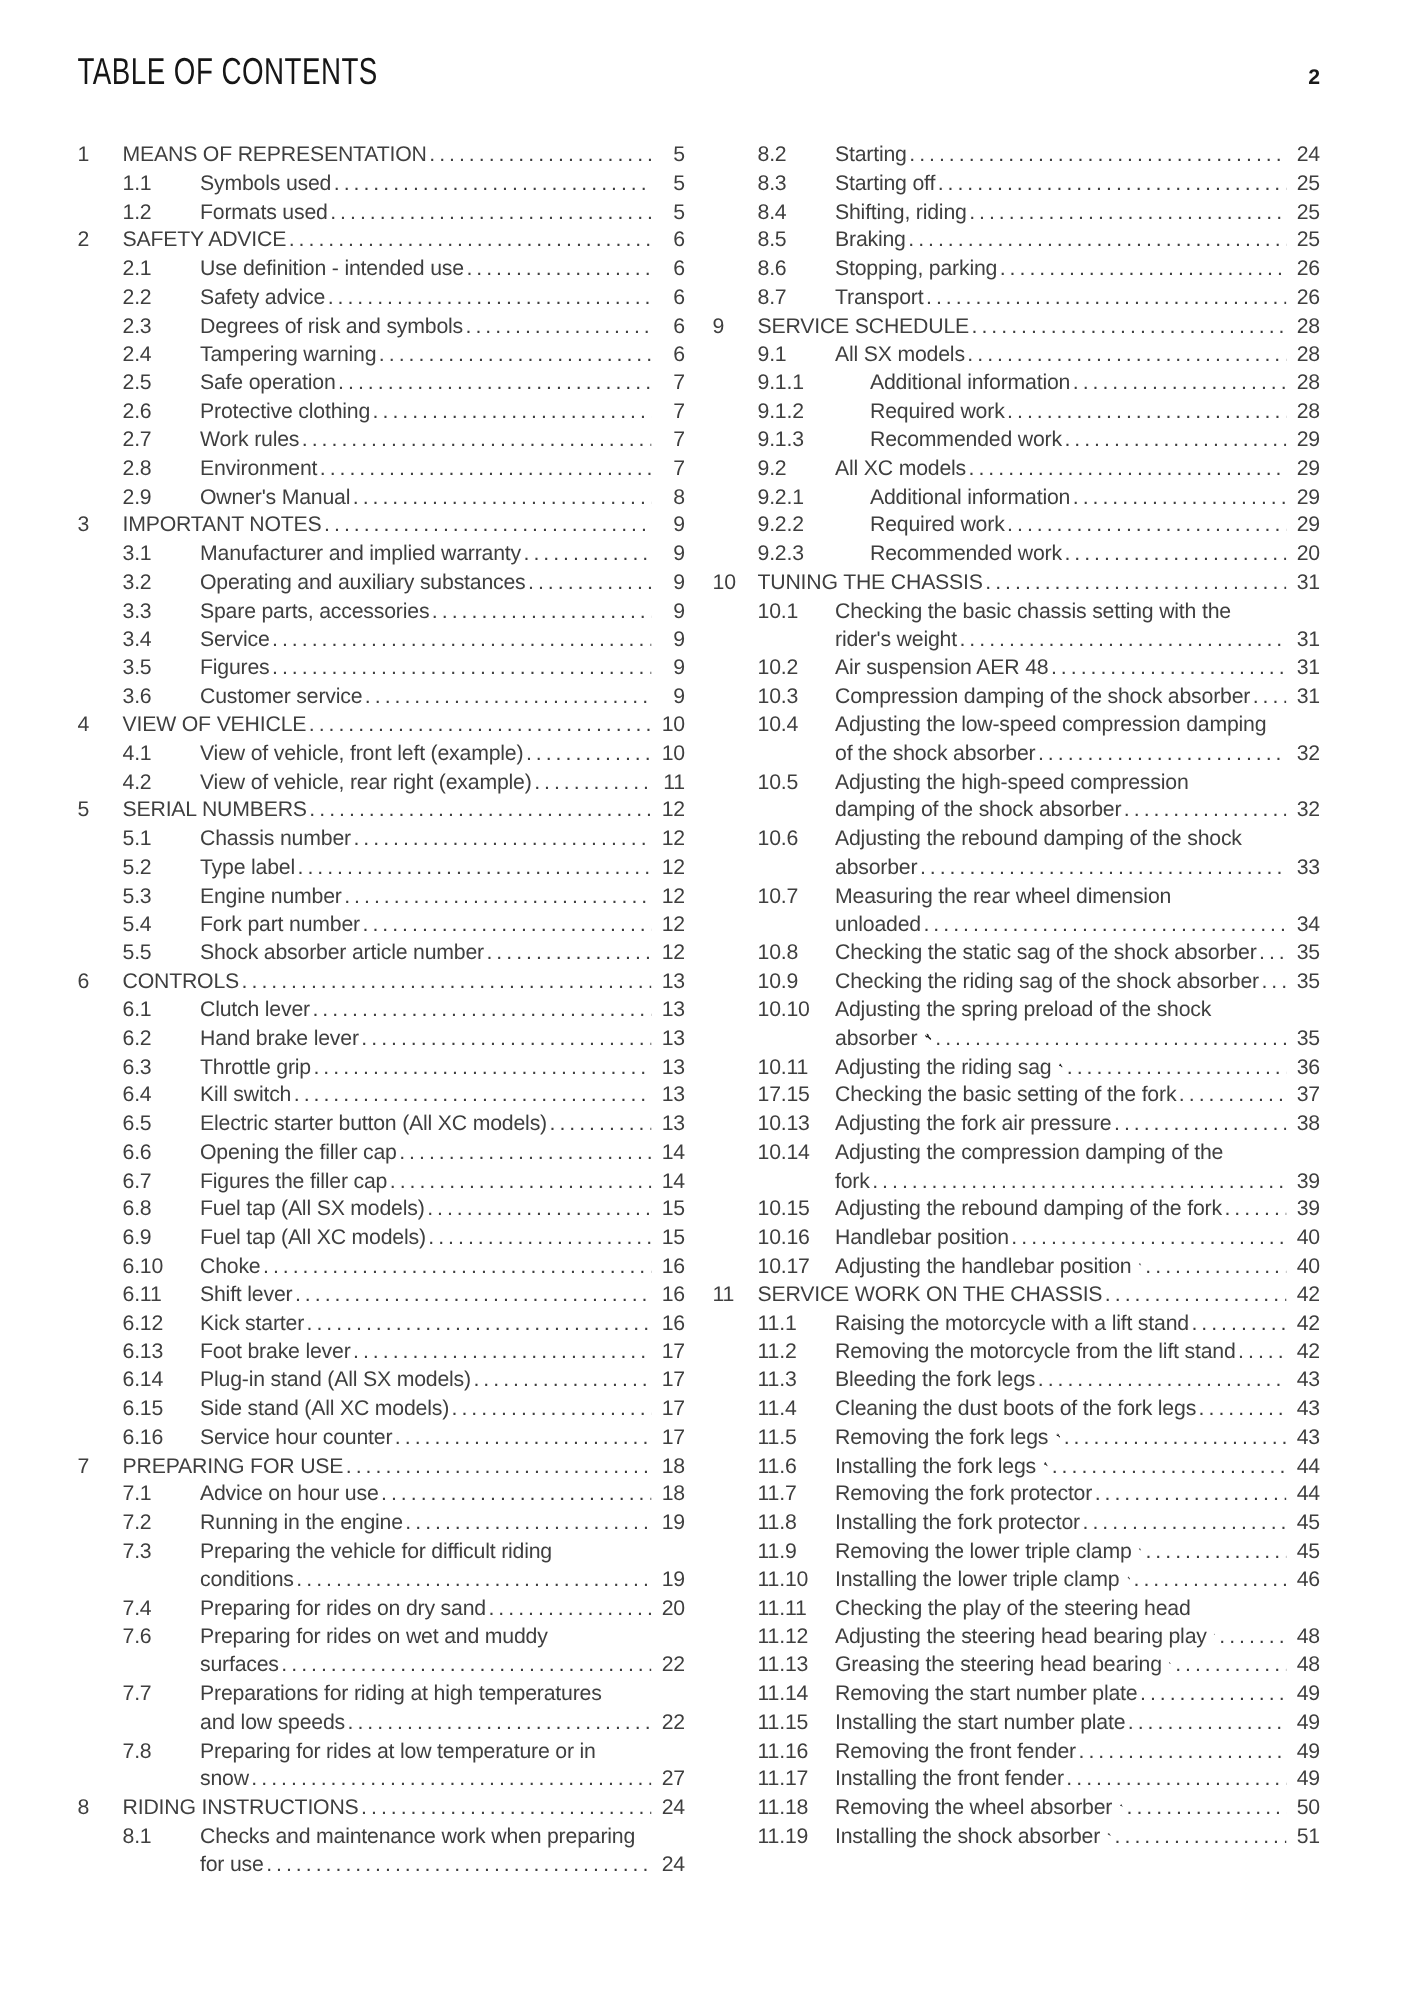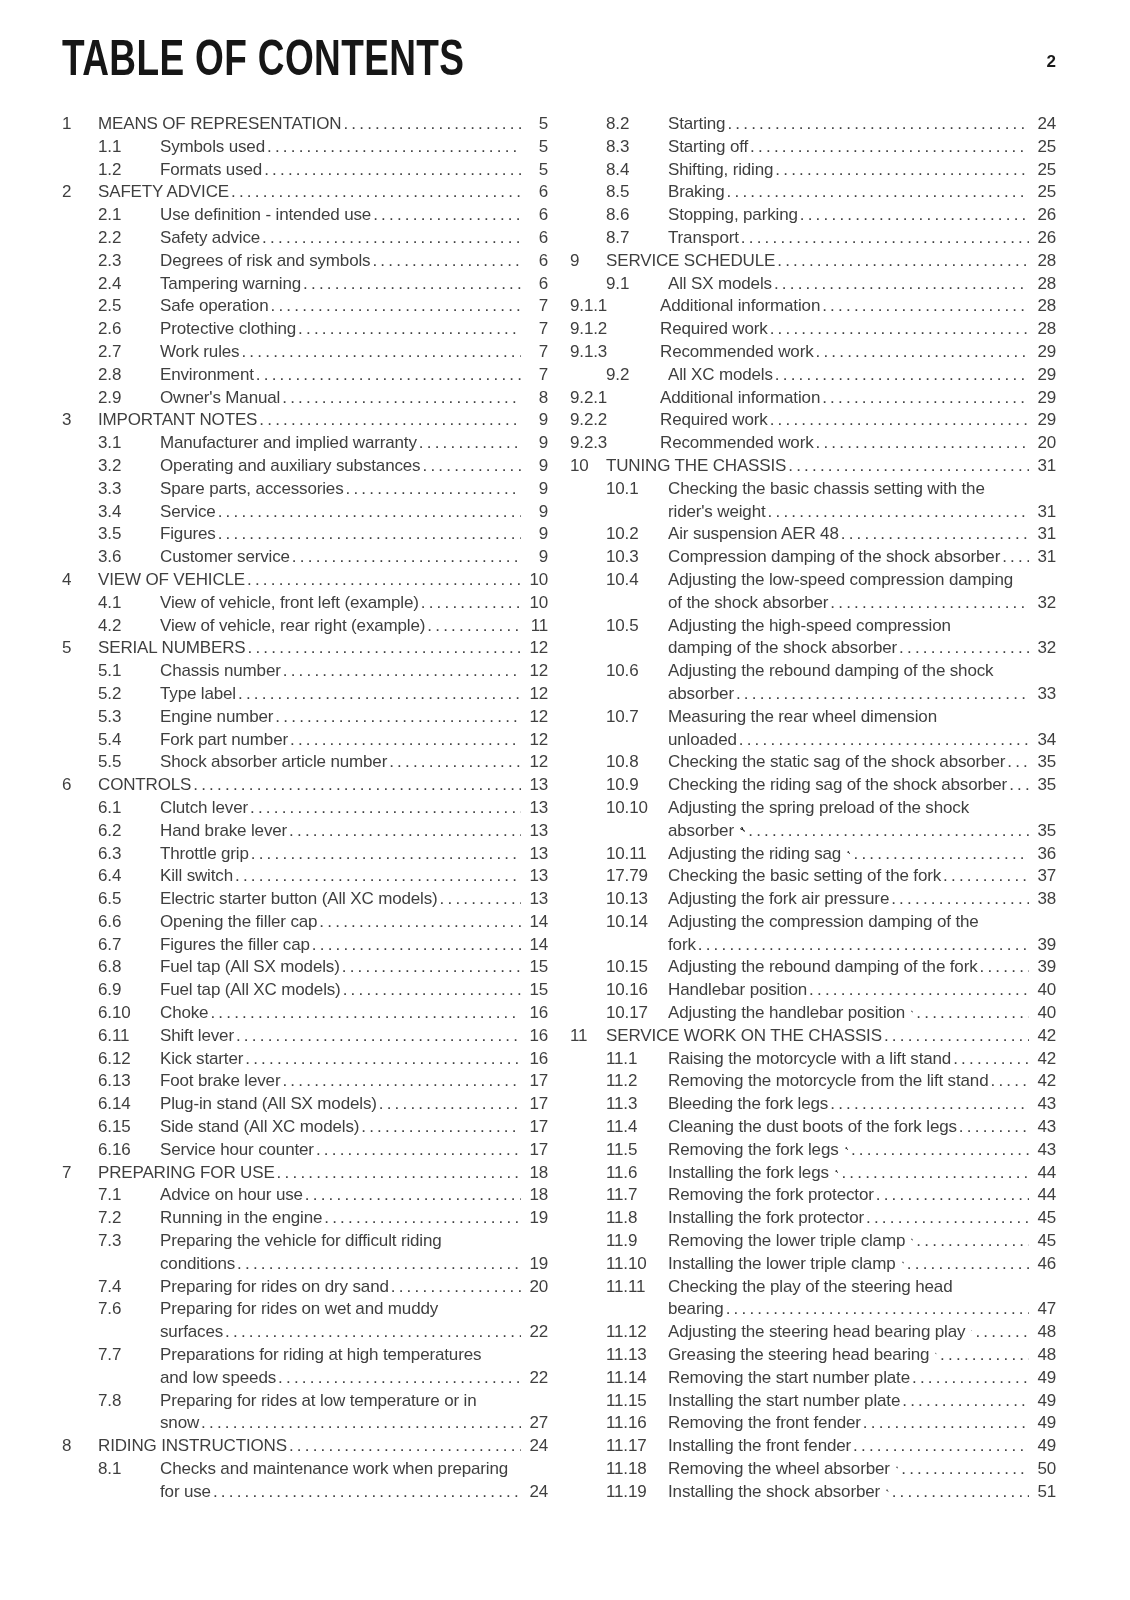--- a/index.html
+++ b/index.html
@@ -7,35 +7,35 @@
     width:1130px; height:1600px;
     font-family:"Liberation Sans", sans-serif;
     color:#3f3f3f;
     overflow:hidden;
   }
   .page { box-sizing:border-box; width:1130px; height:1600px; padding:40px 74px 0 62px; }
 
   
   .hdr { display:flex; justify-content:space-between; align-items:flex-start; height:36px; }
   .hdr h1 {
-    margin:0; font-size:50px; line-height:36px; font-weight:bold;
+    margin:0; font-size:30px; line-height:36px; font-weight:normal;
     color:#161616; white-space:nowrap;
   }
   .hdr h1 .squeeze { display:inline-block; transform:scaleX(0.74); transform-origin:0 50%; letter-spacing:0.5px; }
   .pagenum { font-size:17px; font-weight:bold; color:#1a1a1a; margin-top:12px; }
 
   
   .toc { display:flex; gap:22px; margin-top:37px; }
   .col { width:486px; flex:0 0 486px; }
 
   .entry { display:flex; font-size:17px; line-height:22.8px; letter-spacing:-0.15px; }
   .num { flex:0 0 auto; }
   .lv1 > .num { width:36px; }
   .lv2 > .num { width:62px; margin-left:36px; }
-  .lv3 > .num { width:90px; }
+  .lv3 > .num { width:90px; margin-left:36px; }
   .content { flex:1 1 auto; min-width:0; }
   .line { display:block; white-space:nowrap; overflow:hidden; }
   .lastline { display:flex; align-items:baseline; }
   .t { flex:0 0 auto; white-space:nowrap; }
   .dots { flex:1 1 auto; min-width:6px; overflow:hidden; white-space:nowrap; margin-left:2px; }
   .dots::after {
     content:"....................................................................................................";
     letter-spacing:3.2px; color:#3f3f3f;
   }
   .pg { flex:0 0 auto; min-width:22px; text-align:right; padding-left:5px; white-space:nowrap; }
@@ -895,21 +895,21 @@
               <span class="t">Adjusting the riding sag</span>
               <svg class="wrench-svg" width="15" height="15" viewBox="0 0 24 24">
                 <path fill="#1a1a1a" d="M22.7 19l-9.1-9.1c.9-2.3.4-5-1.5-6.9-2-2-5-2.4-7.4-1.3L9 6 6 9 1.6 4.7C.4 7.1.9 10.1 2.9 12.1c1.9 1.9 4.6 2.4 6.9 1.5l9.1 9.1c.4.4 1 .4 1.4 0l2.3-2.3c.5-.4.5-1.1.1-1.4z"></path>
               </svg>
               <span class="dots"></span>
               <span class="pg">36</span>
             </span>
           </span>
         </div>
         <div class="entry lv2">
-          <span class="num">17.79</span>
+          <span class="num">17.15</span>
           <span class="content">
             <span class="lastline">
               <span class="t">Checking the basic setting of the fork</span>
               <span class="dots"></span>
               <span class="pg">37</span>
             </span>
           </span>
         </div>
         <div class="entry lv2">
           <span class="num">10.13</span>
@@ -1084,25 +1084,20 @@
               </svg>
               <span class="dots"></span>
               <span class="pg">46</span>
             </span>
           </span>
         </div>
         <div class="entry lv2">
           <span class="num">11.11</span>
           <span class="content">
             <span class="line">Checking the play of the steering head</span>
-            <span class="lastline">
-              <span class="t">bearing</span>
-              <span class="dots"></span>
-              <span class="pg">47</span>
-            </span>
           </span>
         </div>
         <div class="entry lv2">
           <span class="num">11.12</span>
           <span class="content">
             <span class="lastline">
               <span class="t">Adjusting the steering head bearing play</span>
               <svg class="wrench-svg" width="15" height="15" viewBox="0 0 24 24">
                 <path fill="#1a1a1a" d="M22.7 19l-9.1-9.1c.9-2.3.4-5-1.5-6.9-2-2-5-2.4-7.4-1.3L9 6 6 9 1.6 4.7C.4 7.1.9 10.1 2.9 12.1c1.9 1.9 4.6 2.4 6.9 1.5l9.1 9.1c.4.4 1 .4 1.4 0l2.3-2.3c.5-.4.5-1.1.1-1.4z"></path>
               </svg>

